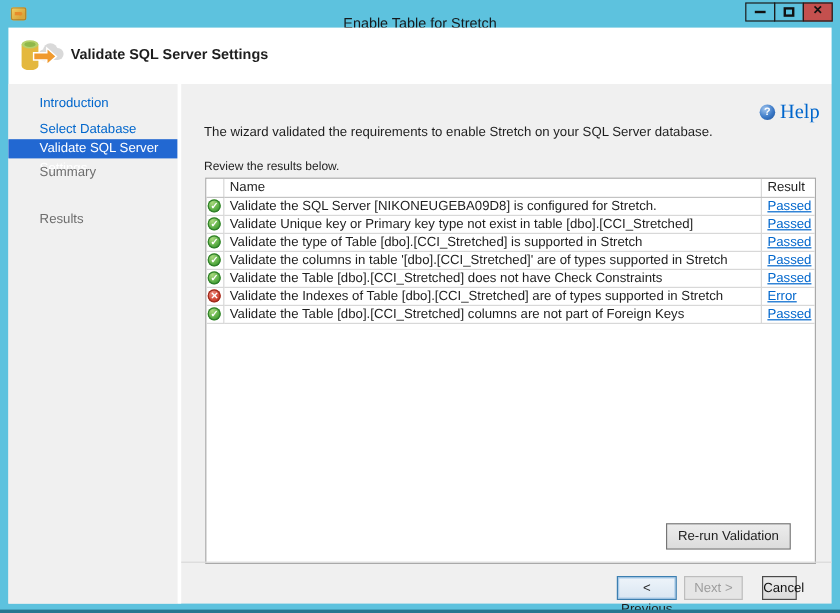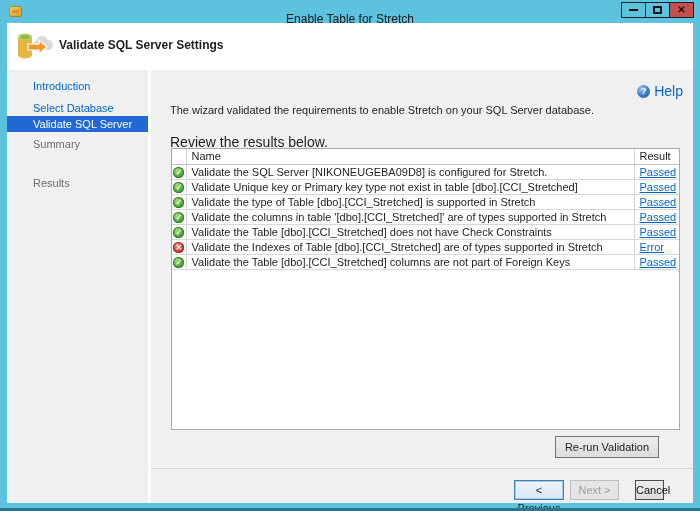--- a/index.html
+++ b/index.html
@@ -51,26 +51,26 @@
   .nav-selected { background:#2268d2; color:#ffffff; height:16px; line-height:16px; }
   .nav-disabled { color:#6d6d6d; }
   #main { position:absolute; left:144px; top:0; right:0; height:100%; }
   
   #help-link { position:absolute; right:10px; top:13px; display:flex; align-items:center; cursor:pointer; }
   #help-icon {
     width:13px; height:13px; border-radius:50%;
     background:radial-gradient(circle at 35% 30%, #9fc4ee 0%, #3b79c7 55%, #1d4f96 100%);
     color:#ffffff; font-size:9px; font-weight:bold; text-align:center; line-height:13px; margin-right:4px;
   }
-  #help-text { font-size:14px; color:#0066cc; }
+  #help-text { font-size:17px; color:#0066cc;font-family:Liberation Serif, serif; }
   #description { position:absolute; left:19px; top:34px; font-size:11px; color:#1e1e1e; }
-  #review-label { position:absolute; left:19px; top:64px; font-size:14px; color:#1e1e1e; }
+  #review-label { position:absolute; left:19px; top:64px; font-size:10px; color:#1e1e1e; }
   
   #results-box {
-    position:absolute; left:20px; top:78px; width:509px; height:282px;
+    position:absolute; left:20px; top:78px; width:509px; height:322px;
     background:#ffffff; border:1px solid #a9a9a9; overflow:hidden;
   }
   #results-table { width:100%; border-collapse:collapse; table-layout:fixed; font-size:11px; color:#1e1e1e; }
   #results-table th {
     font-weight:normal; text-align:left; height:15px; padding:0 0 0 5px;
     border-bottom:1px solid #c3c3c3; border-right:1px solid #d8d8d8; background:#ffffff;
   }
   #results-table th.c-icon { border-right:1px solid #d8d8d8; }
   #results-table th:last-child { border-right:none; }
   #results-table td {

